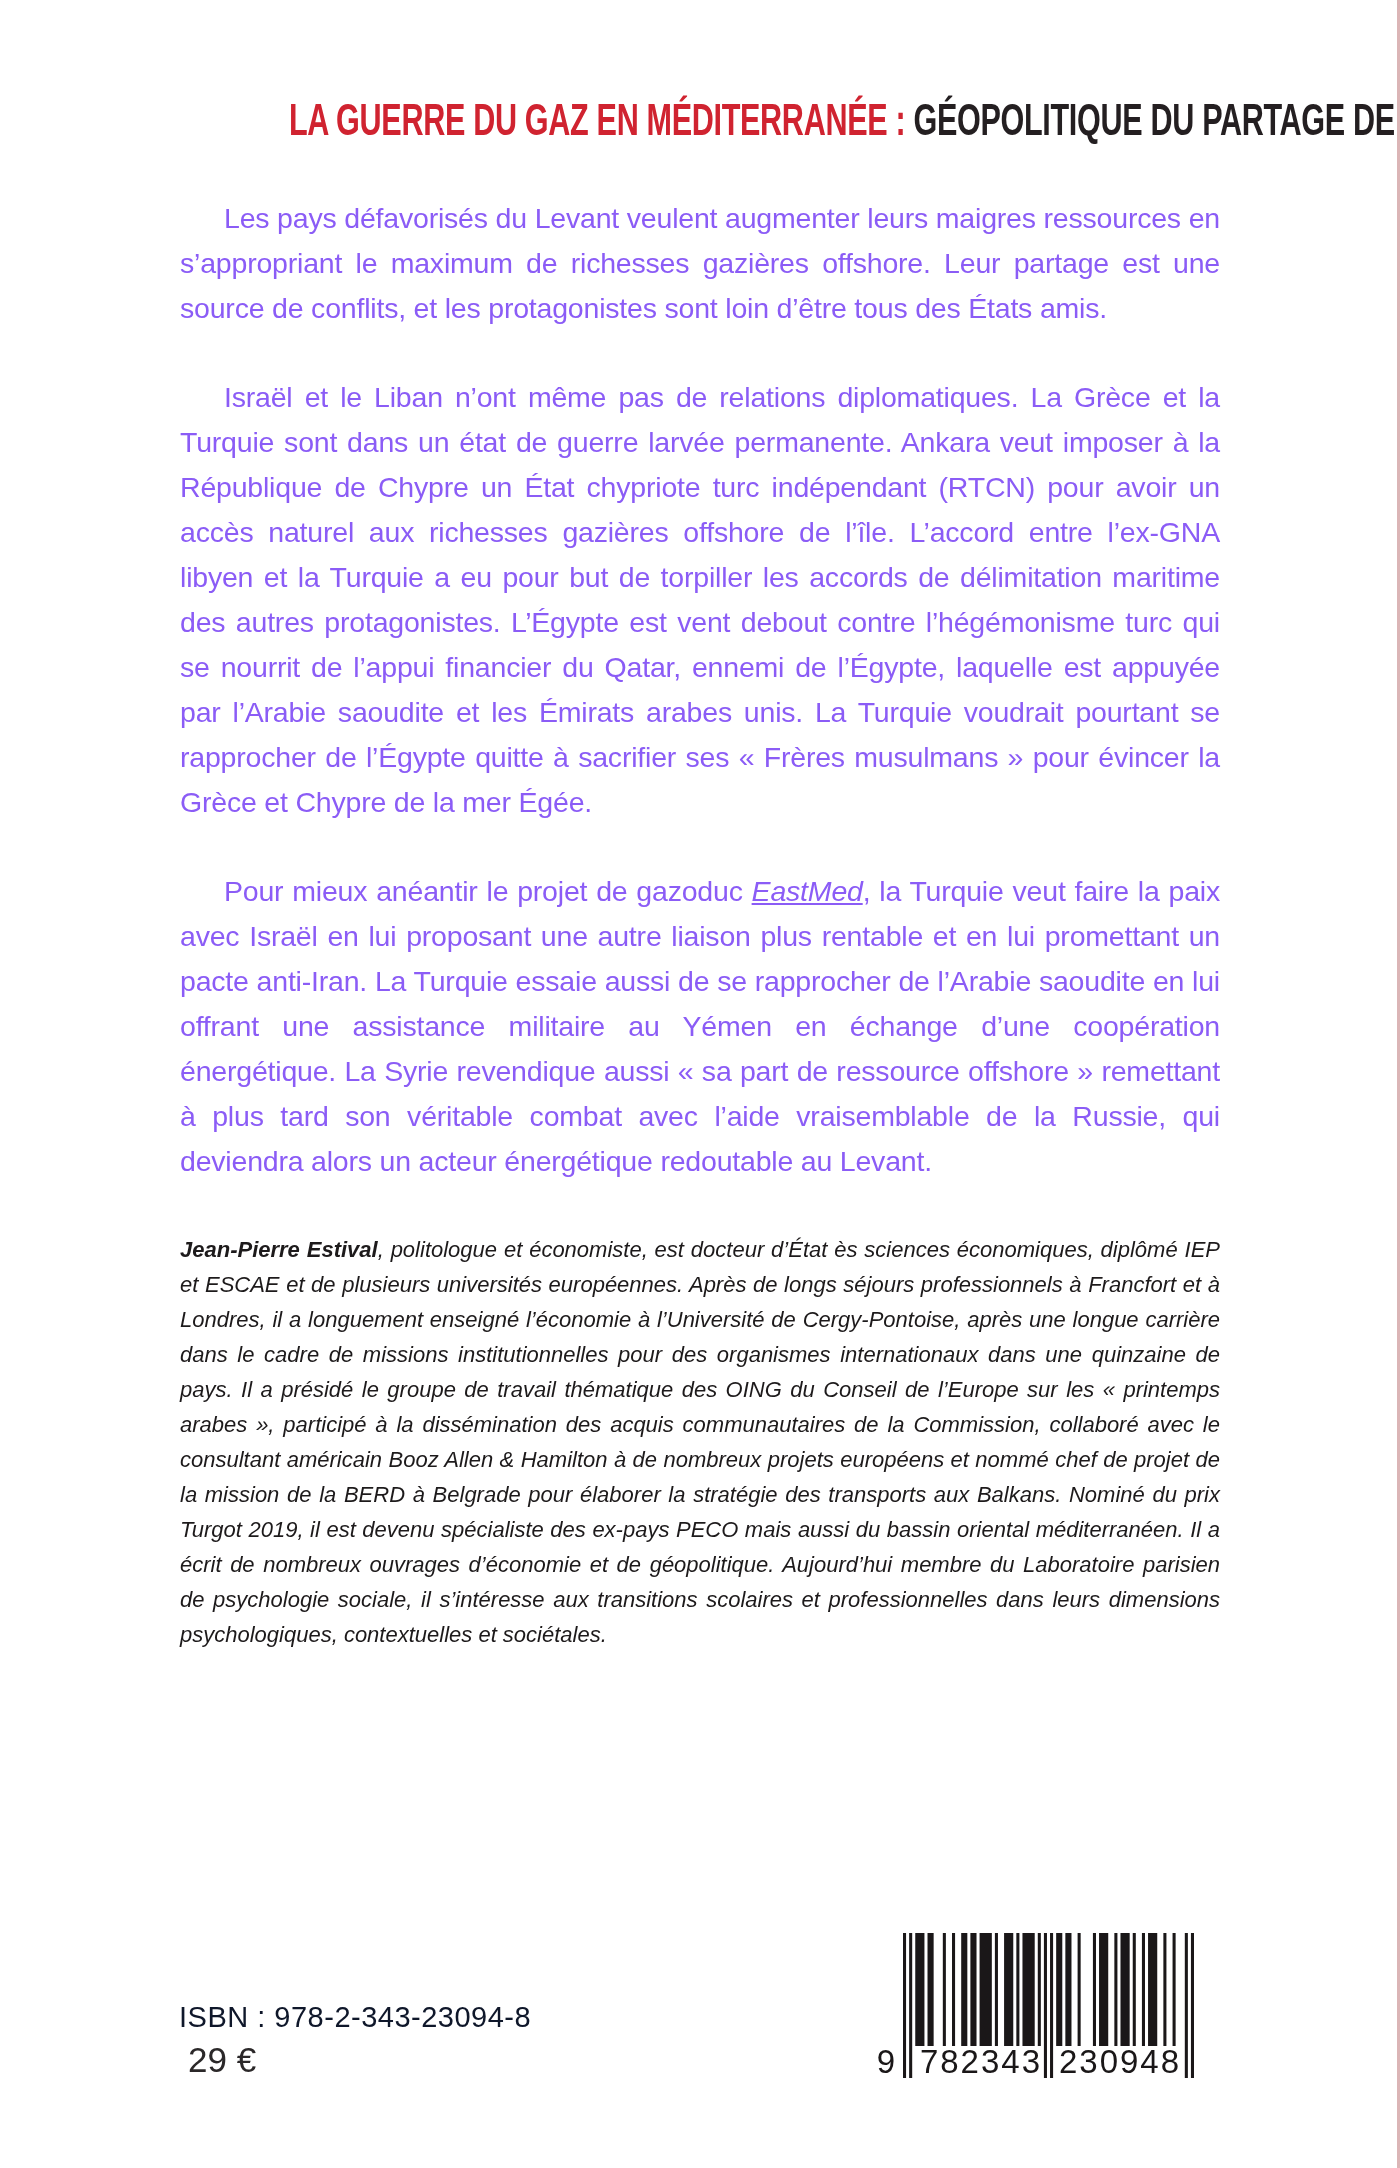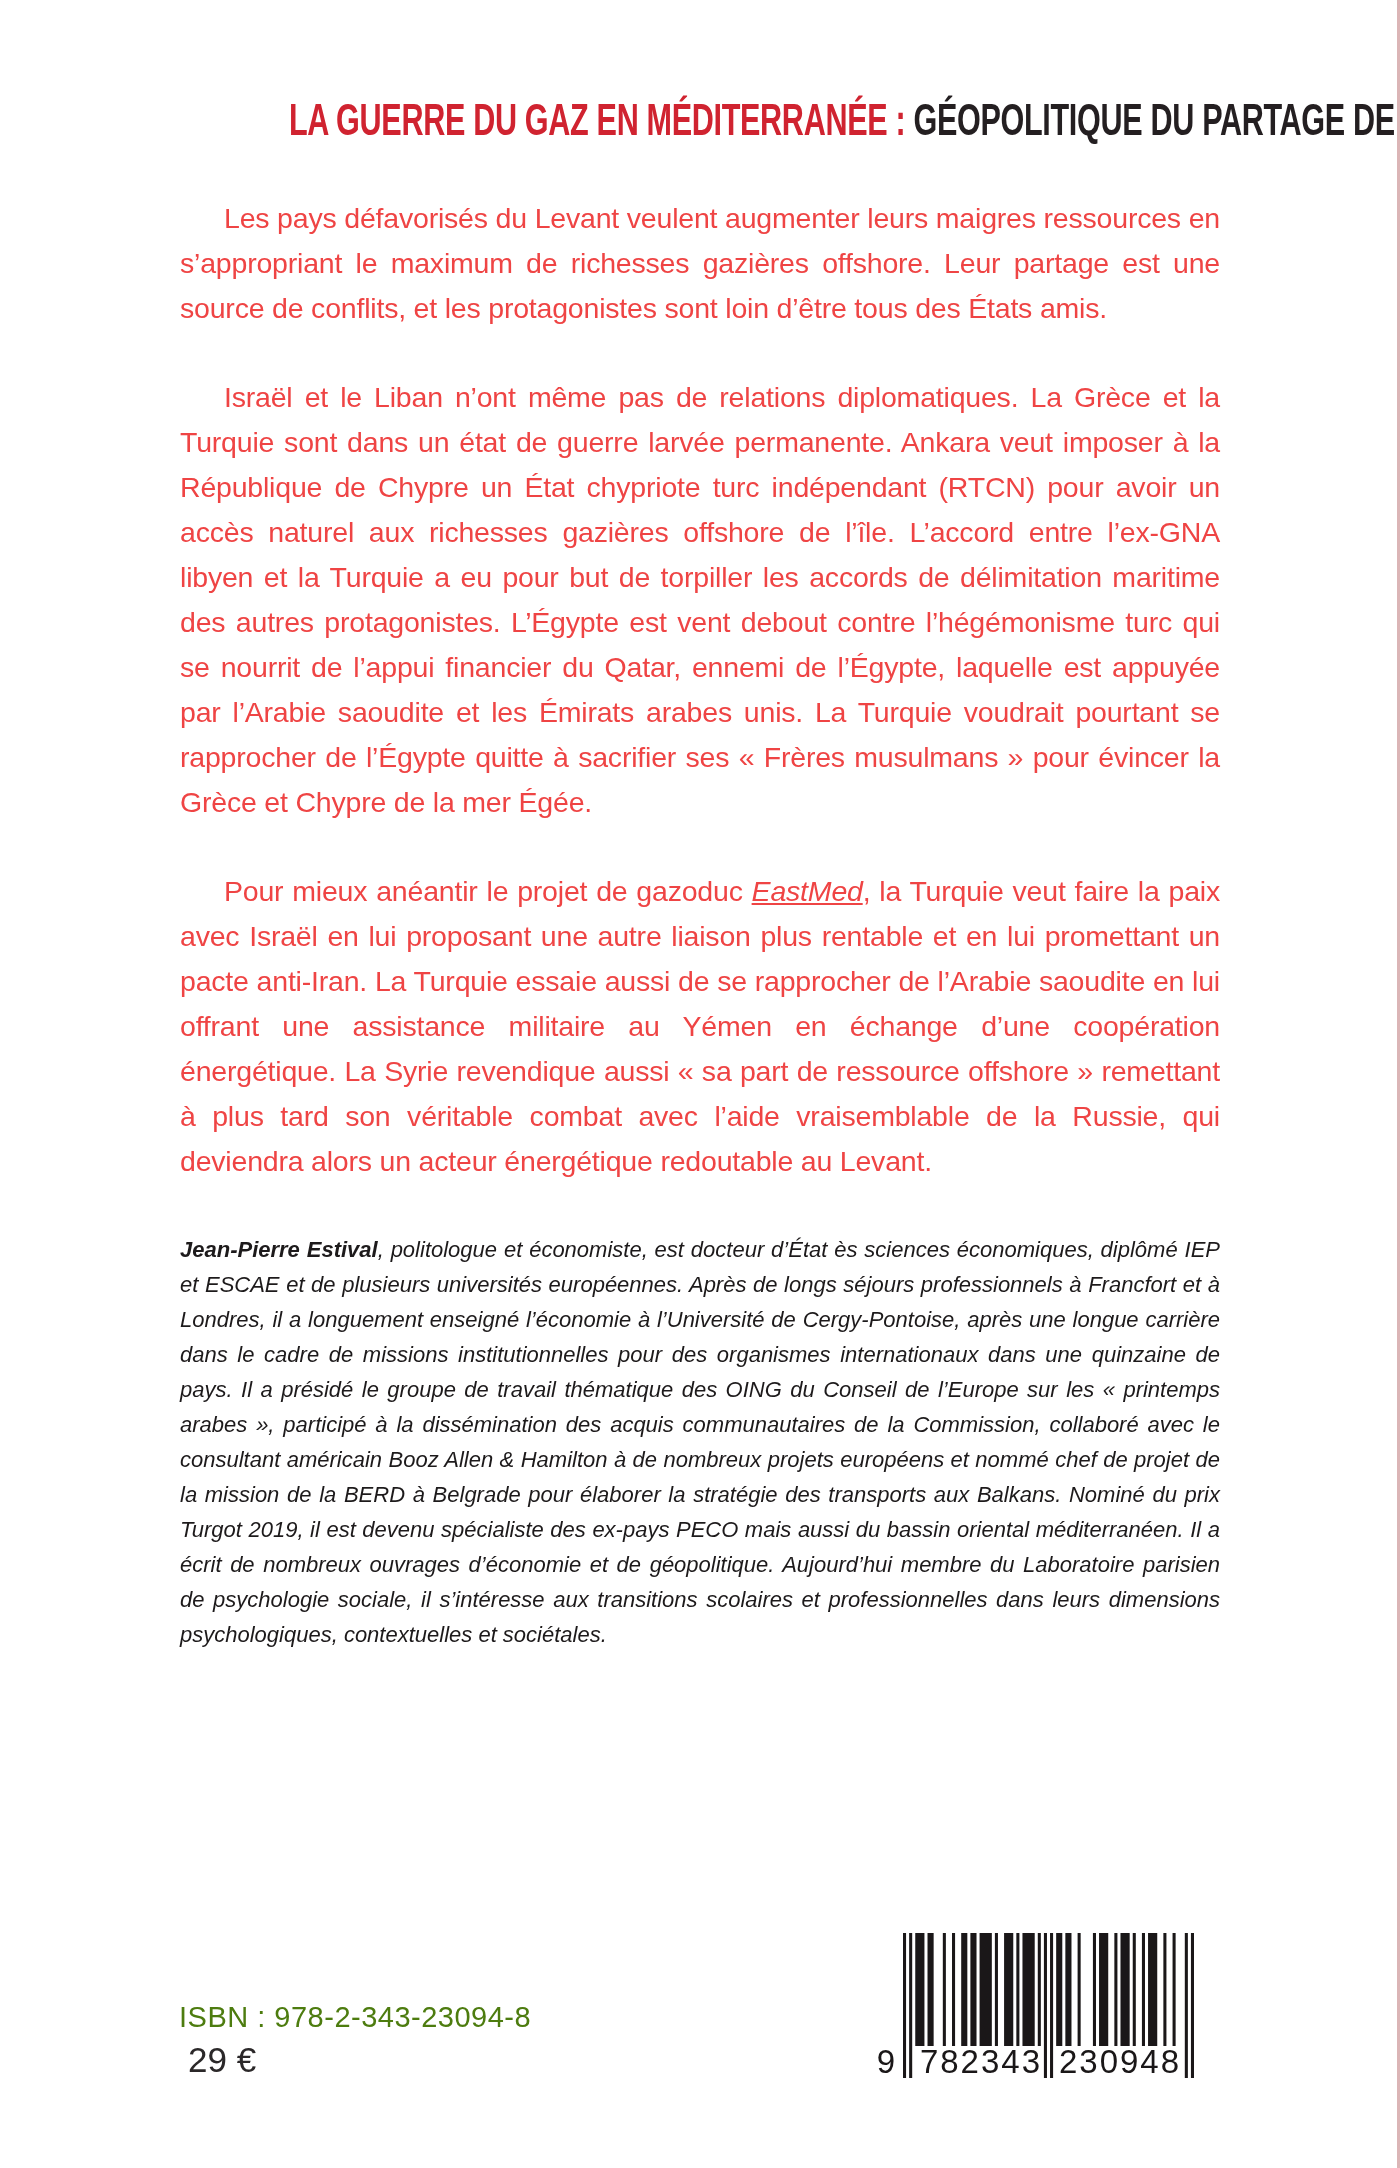--- a/index.html
+++ b/index.html
@@ -40,37 +40,37 @@
     left: 180px; top: 196px;
     width: 1040px;
   }
   .text-col p.syn {
     margin: 0 0 44px 0;
     text-indent: 44px;
     text-align: justify;
     font-size: 28.5px;
     line-height: 45px;
     letter-spacing: -0.2px;
-    color: #ef4444;
+    color: #8b5cf6;
   }
   .text-col p.syn em { font-style: italic; text-decoration: underline; }
   .bio {
     margin-top: 48px;
     text-align: justify;
     font-style: italic;
     font-size: 22px;
     line-height: 35px;
     color: #1d1a1b;
   }
   .bio .author { font-weight: bold; }
   .isbn {
     position: absolute;
     left: 179px; top: 2001px;
     font-size: 29px;
-    color: #4d7c0f;
+    color: #0f172a;
     letter-spacing: 0.5px;
   }
   .price {
     position: absolute;
     left: 188px; top: 2040px;
     font-size: 35px;
     color: #2b2829;
   }
   .barcode {
     position: absolute;

